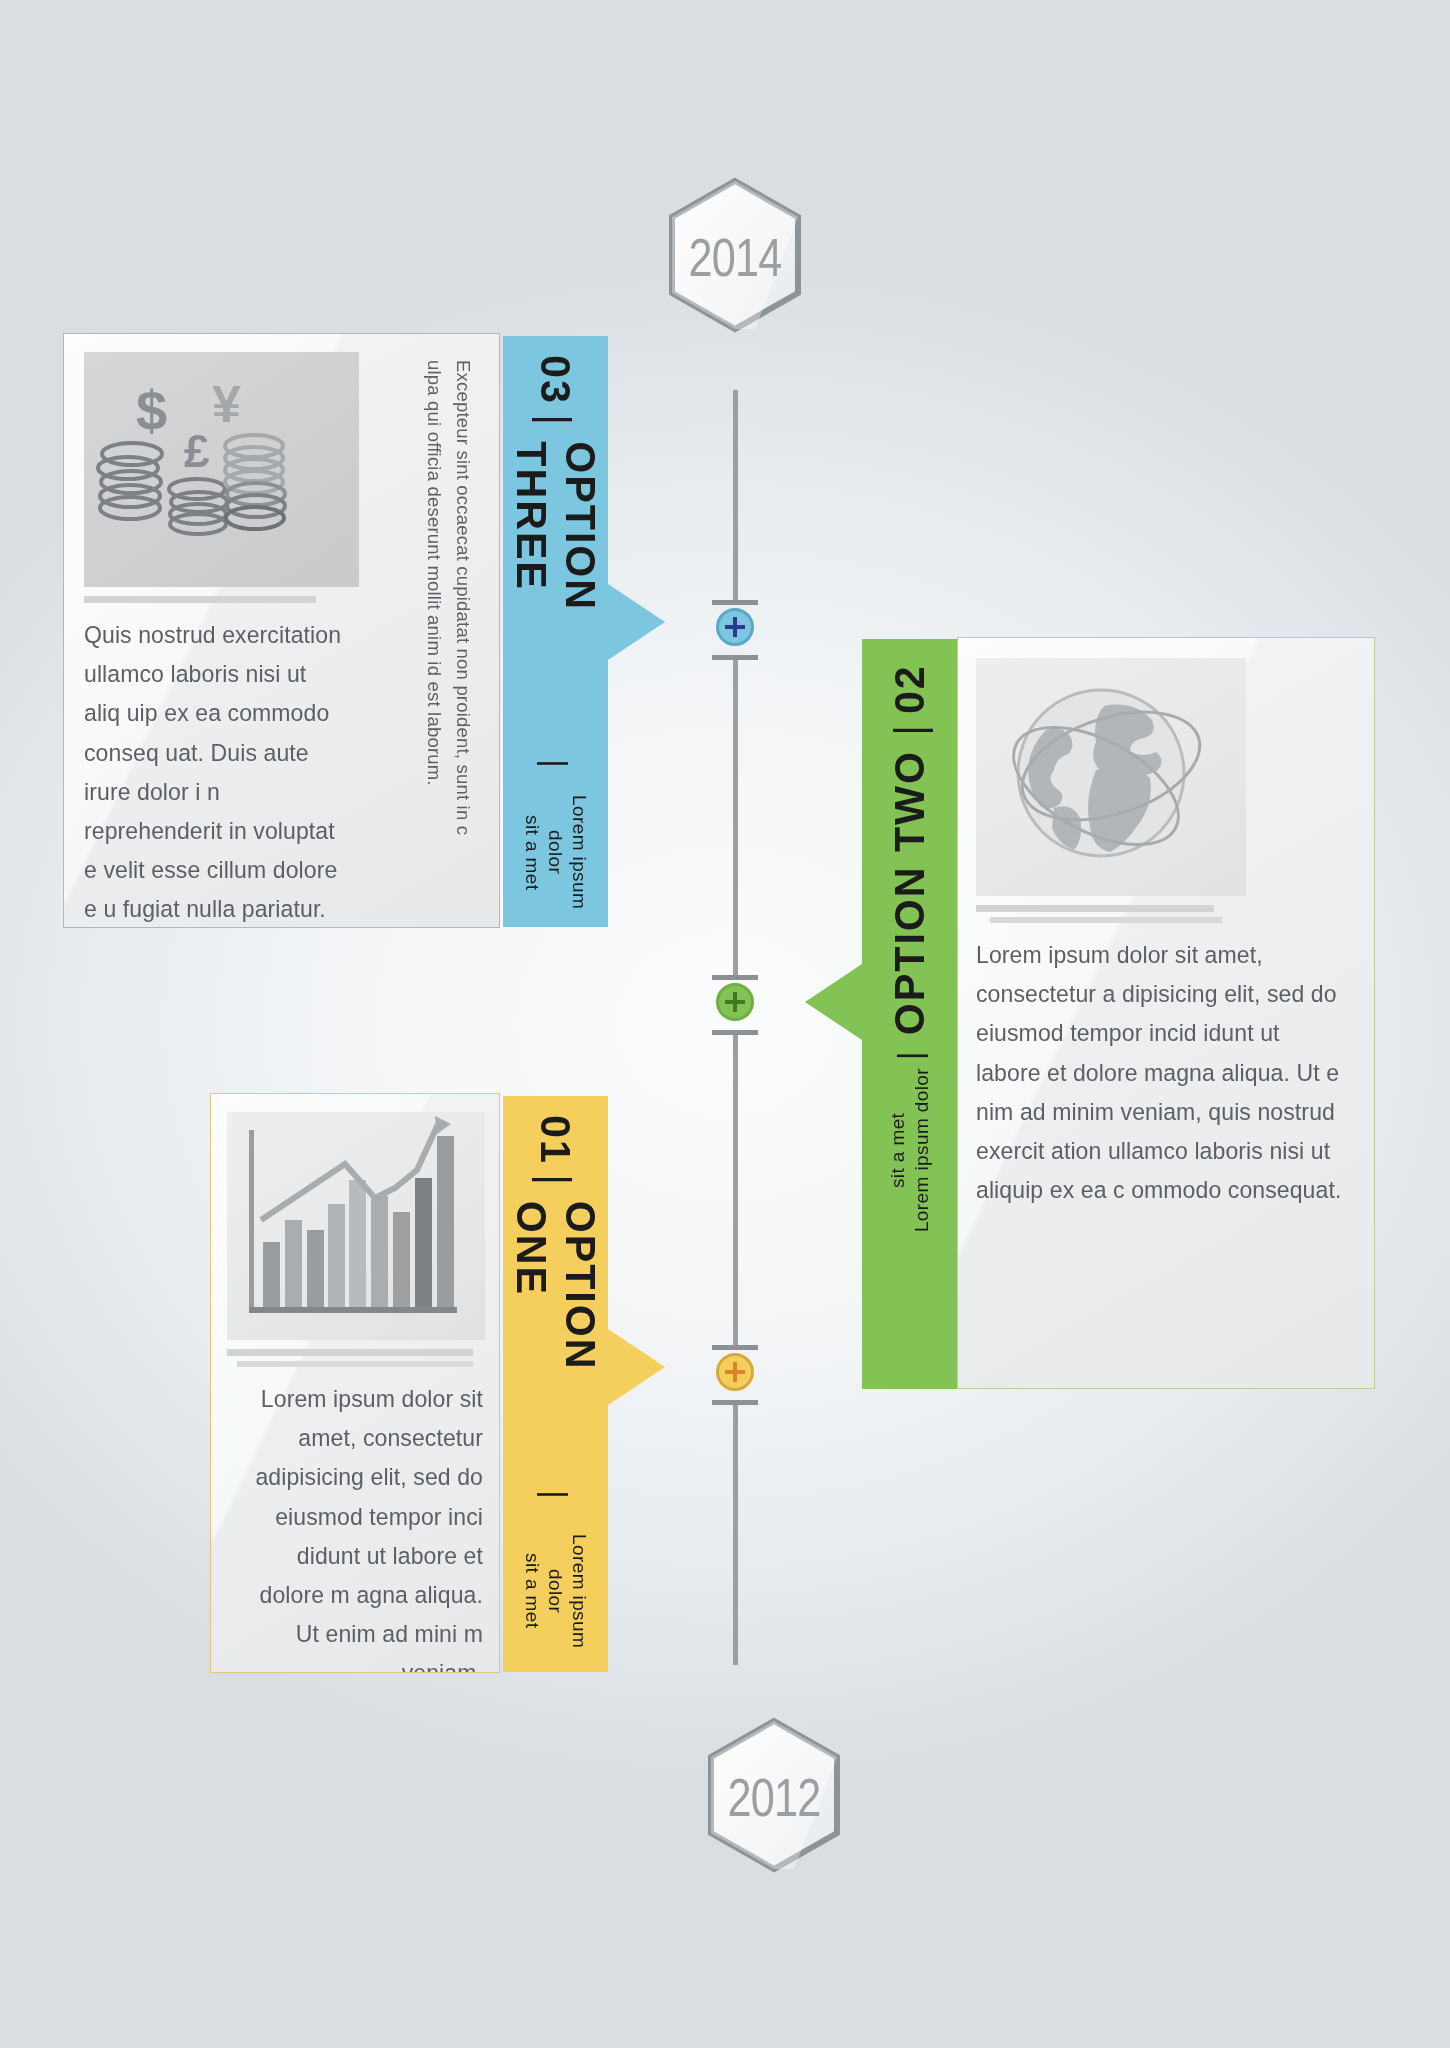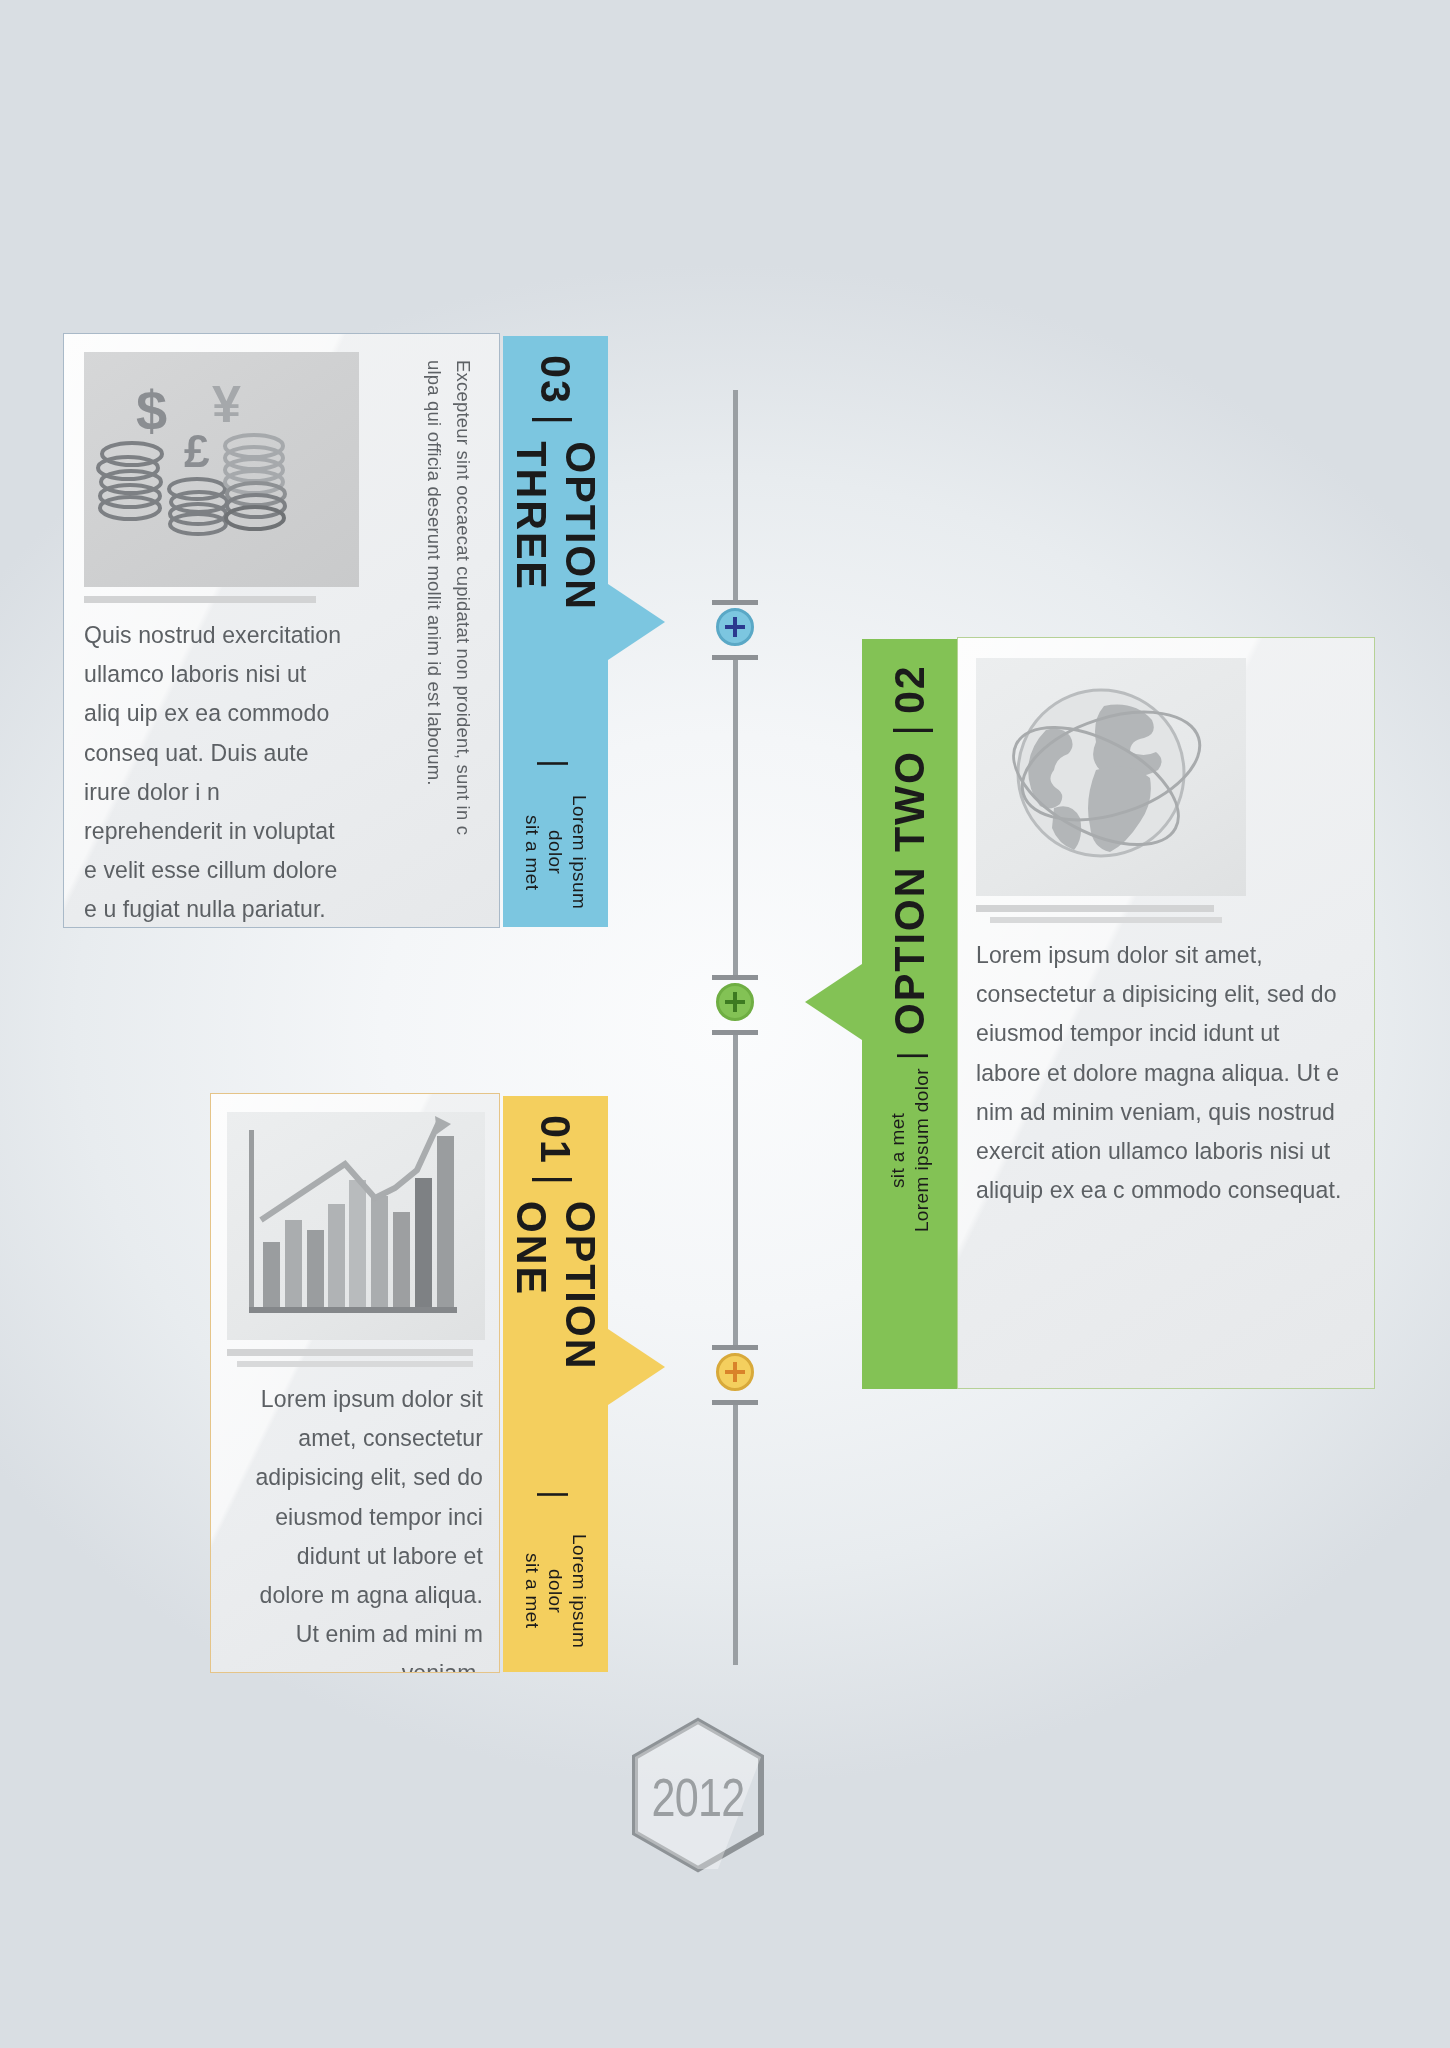--- a/index.html
+++ b/index.html
@@ -198,22 +198,36 @@
   <div class="spine-line" style="top:1035px;height:315px;"></div>
   <div class="spine-line" style="top:1405px;height:260px;"></div>
 
   <div class="spine-cap" style="top:600px;"></div>
   <div class="spine-cap" style="top:655px;"></div>
   <div class="spine-cap" style="top:975px;"></div>
   <div class="spine-cap" style="top:1030px;"></div>
   <div class="spine-cap" style="top:1345px;"></div>
   <div class="spine-cap" style="top:1400px;"></div>
 
-
-  <div class="hex-badge" style="left:628px;top:1716px;">
+  <div class="hex-badge" style="left:665px;top:176px;">
+    <svg width="140" height="158" viewBox="0 0 140 158">
+      <defs>
+        <linearGradient id="hexg" x1="0" y1="0" x2="1" y2="1">
+          <stop offset="0%" stop-color="#ffffff" stop-opacity="0.95"></stop>
+          <stop offset="55%" stop-color="#fafbfc" stop-opacity="0.75"></stop>
+          <stop offset="100%" stop-color="#eef1f3" stop-opacity="0.6"></stop>
+        </linearGradient>
+      </defs>
+      <polygon points="70,5 133,41 133,117 70,153 7,117 7,41" fill="url(#hexg)" stroke="#8e9397" stroke-width="6"></polygon>
+      <polygon points="70,5 133,41 90,153 70,153 7,117 7,41" fill="#ffffff" opacity="0.35"></polygon>
+    </svg>
+    <div class="hex-year">2014</div>
+  </div>
+
+  <div class="hex-badge" style="left:704px;top:1716px;">
     <svg width="140" height="158" viewBox="0 0 140 158">
       <polygon points="70,5 133,41 133,117 70,153 7,117 7,41" fill="url(#hexg)" stroke="#8e9397" stroke-width="6"></polygon>
       <polygon points="70,5 133,41 90,153 70,153 7,117 7,41" fill="#ffffff" opacity="0.35"></polygon>
     </svg>
     <div class="hex-year">2012</div>
   </div>
 
   <div class="marker" style="top:608px;background:#7cc6e0;border:3px solid #5aa8c6;color:#2b3a8f;">
     <span class="plus-h"></span>
     <span class="plus-v"></span>

